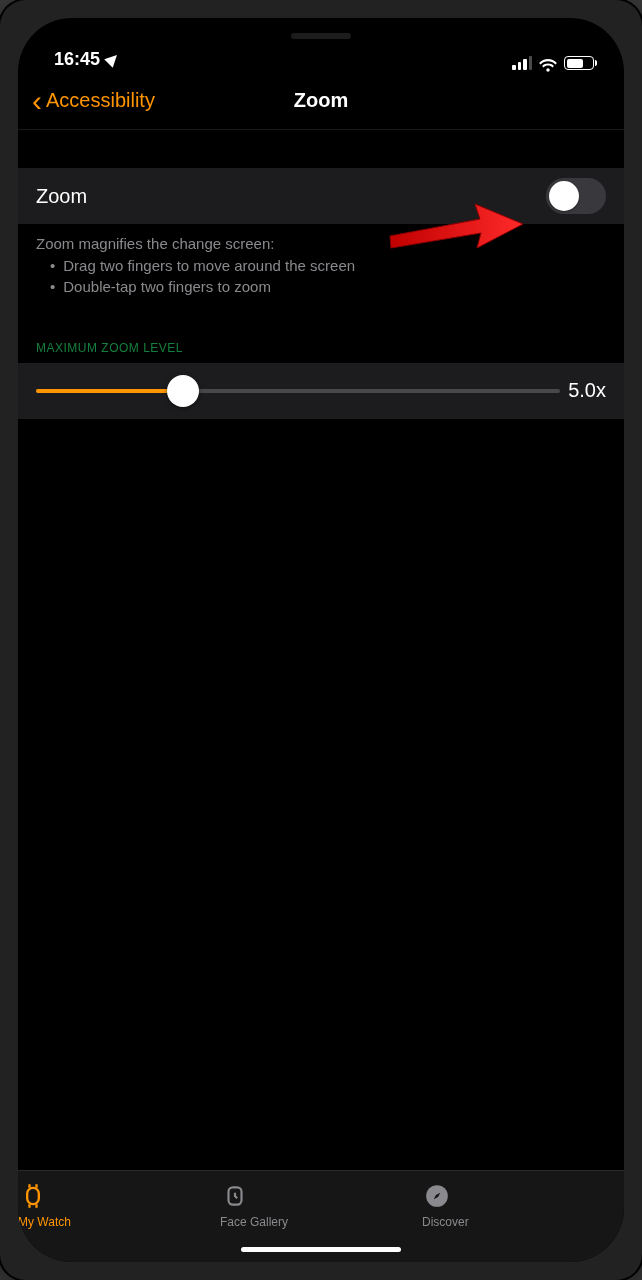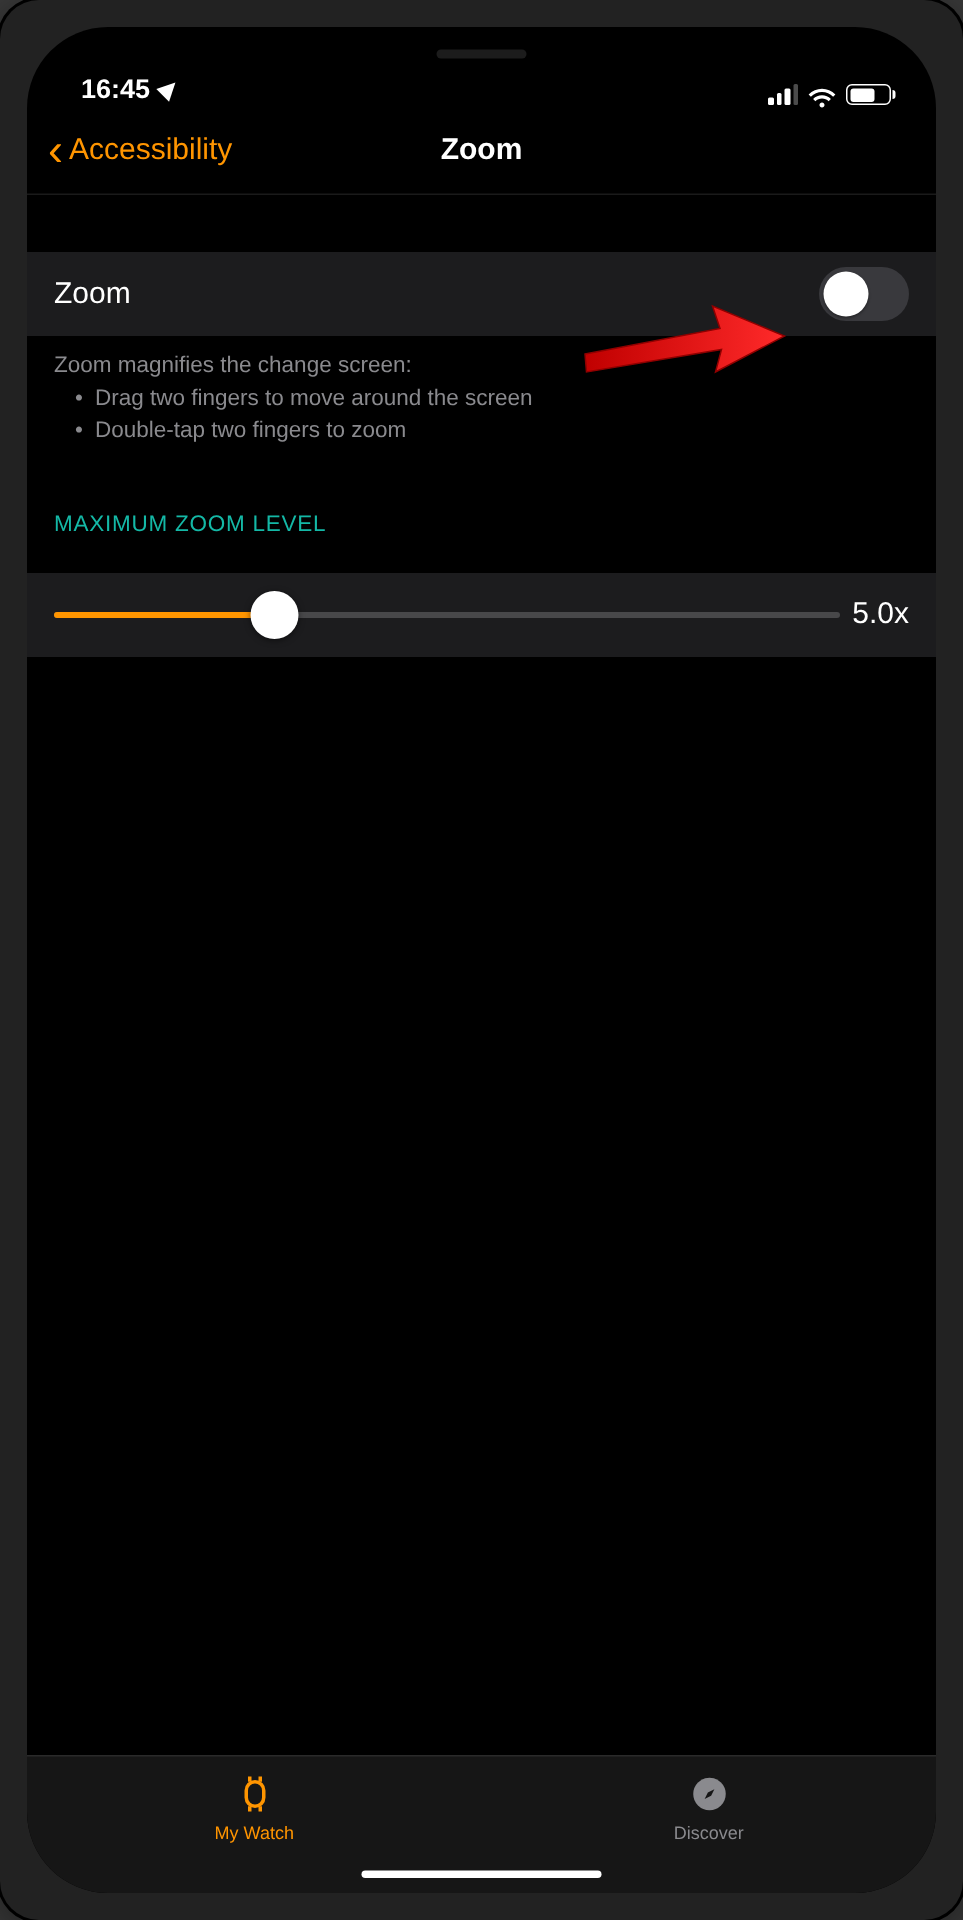--- a/index.html
+++ b/index.html
@@ -109,22 +109,22 @@
       box-shadow:0 1px 2px rgba(0,0,0,0.4);
     }
     .footer-text {
       padding: 10px 18px 0 18px;
       color:#8a8a8e; font-size:15px; line-height:1.35;
     }
     .footer-text ul { list-style:none; padding-left:14px; margin-top:2px;}
     .footer-text ul li::before { content:"•"; margin-right:8px; }
 
     .section-header {
-      color:#14b8a6; font-size:15px; letter-spacing:0.5px;
-      padding: 44px 18px 24px 18px;
+      color:#15803d; font-size:12px; letter-spacing:0.5px;
+      padding: 44px 18px 8px 18px;
     }
     .slider-row {
       background:#1c1c1e;
       height:56px;
       display:flex; align-items:center;
       padding:0 18px; gap:8px;
     }
     .slider {
       flex:1; height:28px; position:relative;
     }
@@ -144,21 +144,21 @@
     .slider-value { color:#fff; font-size:20px; white-space:nowrap; }
 
     
     .tabbar {
       height: 92px;
       background:#161616;
       border-top:0.5px solid #2a2a2a;
       display:flex;
     }
     .tab {
-      flex:1; display:flex; flex-direction:column; align-items:center; justify-content:flex-start;
+      flex:1; display:flex; flex-direction:column; align-items:flex-start; justify-content:flex-start;
       padding-top:10px; gap:4px;
       color:#8a8a8e; font-size:12px;
     }
     .tab.active { color:#ff9500; }
     .tab .ico { width:30px; height:30px; display:flex; align-items:center; justify-content:center; }
     .home-indicator {
       position:absolute; bottom:10px; left:50%; transform:translateX(-50%);
       width:160px; height:5px; background:#fff; border-radius:3px;
     }
 
@@ -253,20 +253,29 @@
         <span class="ico">
           <svg viewBox="0 0 24 24" width="28" height="28" fill="none" stroke="#ff9500" stroke-width="2">
             <rect x="7" y="5" width="10" height="14" rx="5"></rect>
             <path d="M9 5 L9 2 M15 5 L15 2 M9 19 L9 22 M15 19 L15 22"></path>
           </svg>
         </span>
         <span>My Watch</span>
       </div>
       <div class="tab">
         <span class="ico">
+          <svg viewBox="0 0 24 24" width="26" height="26" fill="none" stroke="#8a8a8e" stroke-width="2">
+            <rect x="6" y="4" width="12" height="16" rx="4"></rect>
+            <path d="M12 9 L12 12 L14 14"></path>
+          </svg>
+        </span>
+        <span>Face Gallery</span>
+      </div>
+      <div class="tab">
+        <span class="ico">
           <svg viewBox="0 0 24 24" width="26" height="26" fill="#8a8a8e">
             <circle cx="12" cy="12" r="10"></circle>
             <path d="M15 9 L13 13 L9 15 L11 11 Z" fill="#161616"></path>
           </svg>
         </span>
         <span>Discover</span>
       </div>
     </div>
 
     <div class="home-indicator"></div>

